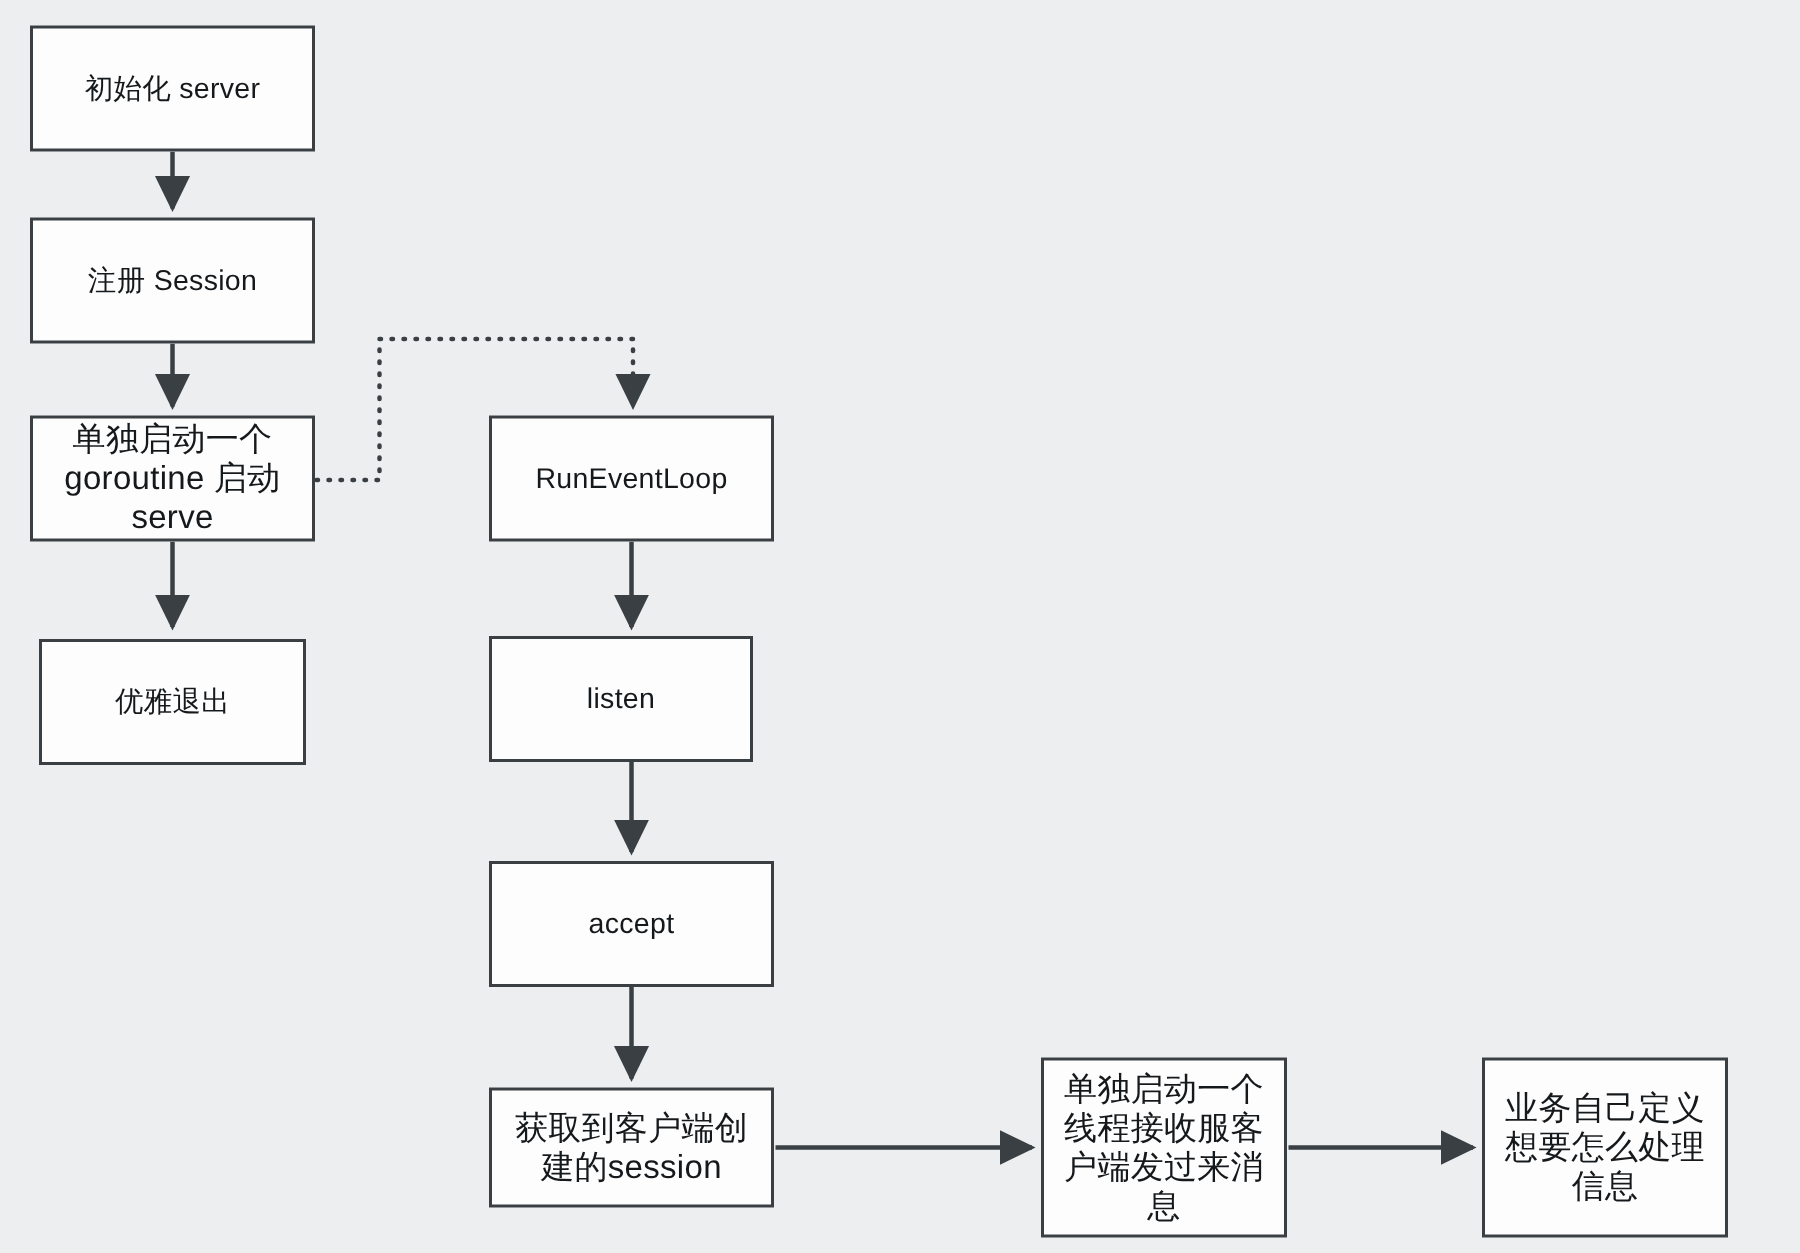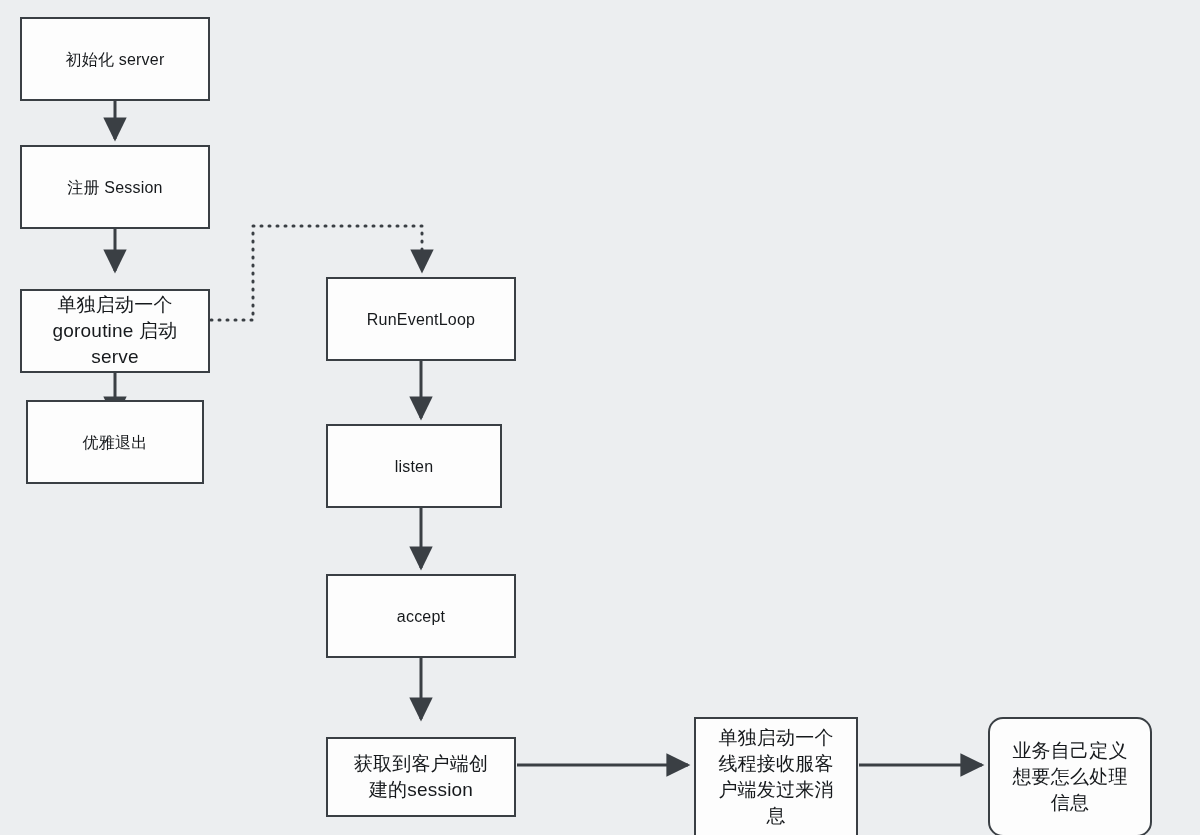--- a/index.html
+++ b/index.html
@@ -31,30 +31,29 @@
   .node {
     position: absolute;
     box-sizing: border-box;
     background: #fdfdfd;
     border: 2.5px solid #3a3f44;
     display: flex;
     align-items: center;
     justify-content: center;
     text-align: center;
     color: #16191c;
-    font-size: 16px;
+    font-size: 19px;
     line-height: 27px;
     letter-spacing: 0.2px;
     white-space: pre-line;
     z-index: 2;
   }
   .node.small-text {
-    font-size: 19px;
+    font-size: 22px;
     line-height: 26px;
-    margin-top: 12px;
   }
   .node-label {
     display: block;
     white-space: pre-line;
     padding: 0 6px;
   }
 </style>
 </head>
 <body>
 
@@ -96,21 +95,21 @@
   <div class="node" style="left:20px; top:145px; width:190px; height:84px;justify-content:center;">
     <span class="node-label">注册 Session</span>
   </div>
 
   <div class="node small-text" style="left:20px; top:277px; width:190px; height:84px;">
     <span class="node-label">单独启动一个
 goroutine 启动
 serve</span>
   </div>
 
-  <div class="node" style="left:26px; top:400px; width:178px; height:84px;">
+  <div class="node" style="left:26px; top:426px; width:178px; height:84px;">
     <span class="node-label">优雅退出</span>
   </div>
 
   <div class="node" style="left:326px; top:277px; width:190px; height:84px;align-items:center;">
     <span class="node-label">RunEventLoop</span>
   </div>
 
   <div class="node" style="left:326px; top:424px; width:176px; height:84px;">
     <span class="node-label">listen</span>
   </div>
@@ -124,19 +123,19 @@
 建的session</span>
   </div>
 
   <div class="node small-text" style="left:694px; top:705px; width:164px; height:120px;">
     <span class="node-label">单独启动一个
 线程接收服客
 户端发过来消
 息</span>
   </div>
 
-  <div class="node small-text" style="left:988px; top:705px; width:164px; height:120px;border-radius:15px;">
+  <div class="node small-text" style="left:988px; top:705px; width:164px; height:120px;">
     <span class="node-label">业务自己定义
 想要怎么处理
 信息</span>
   </div>
 
 </div>
 
 </body></html>

